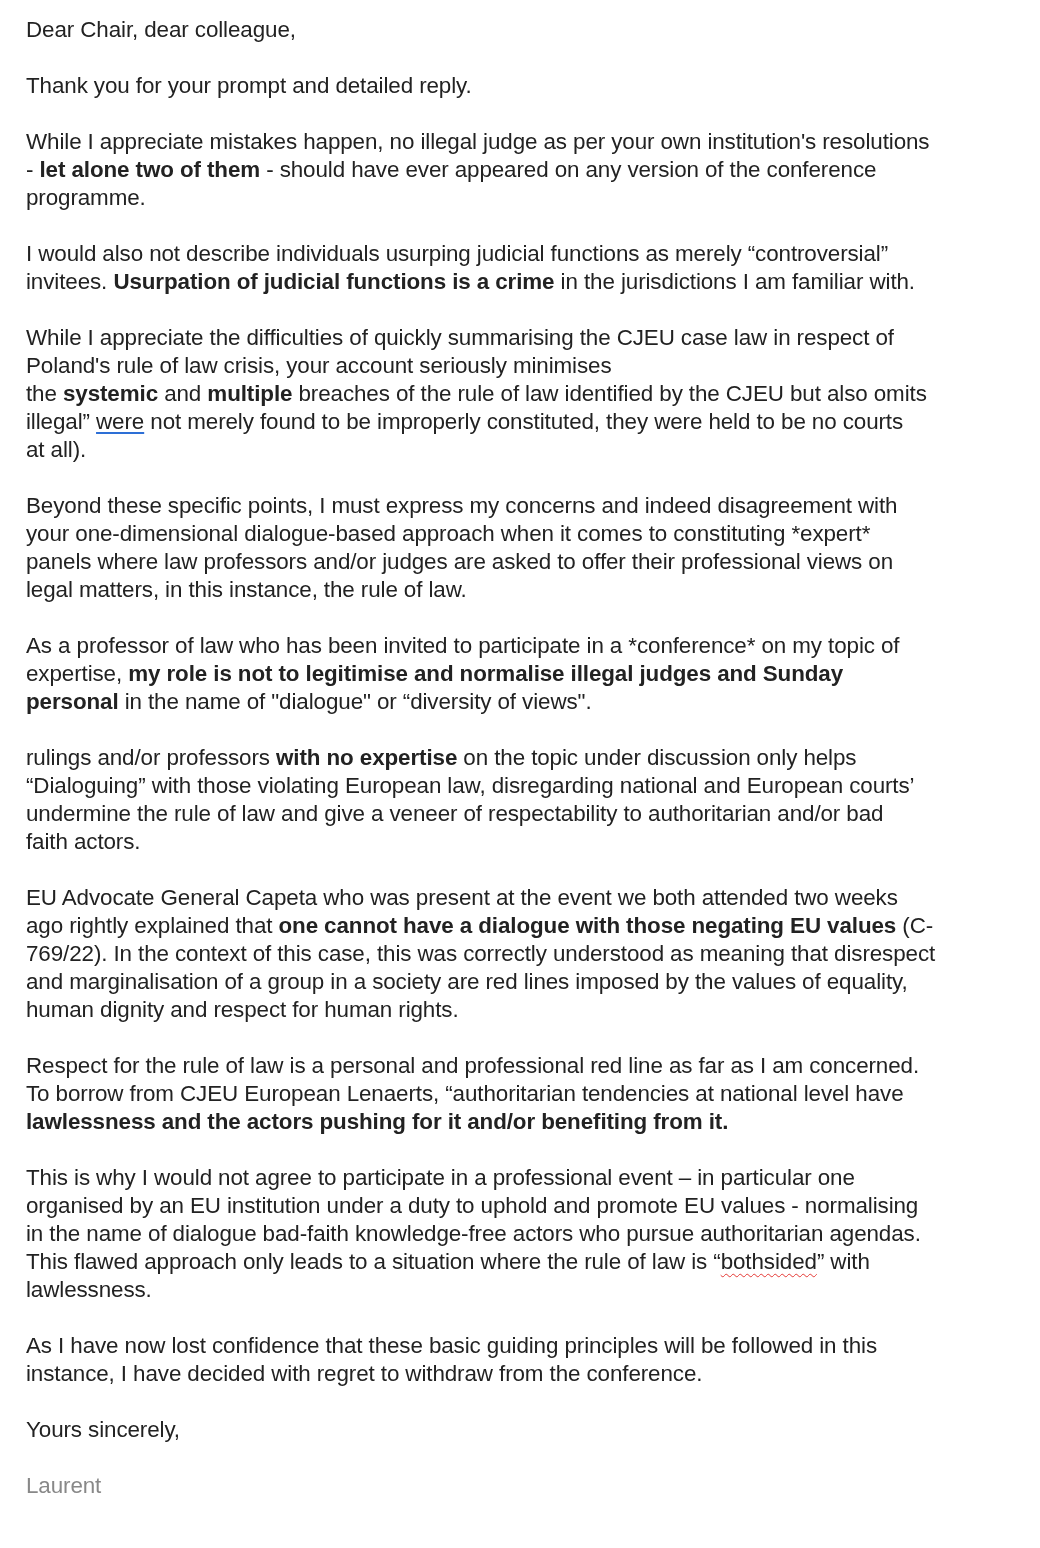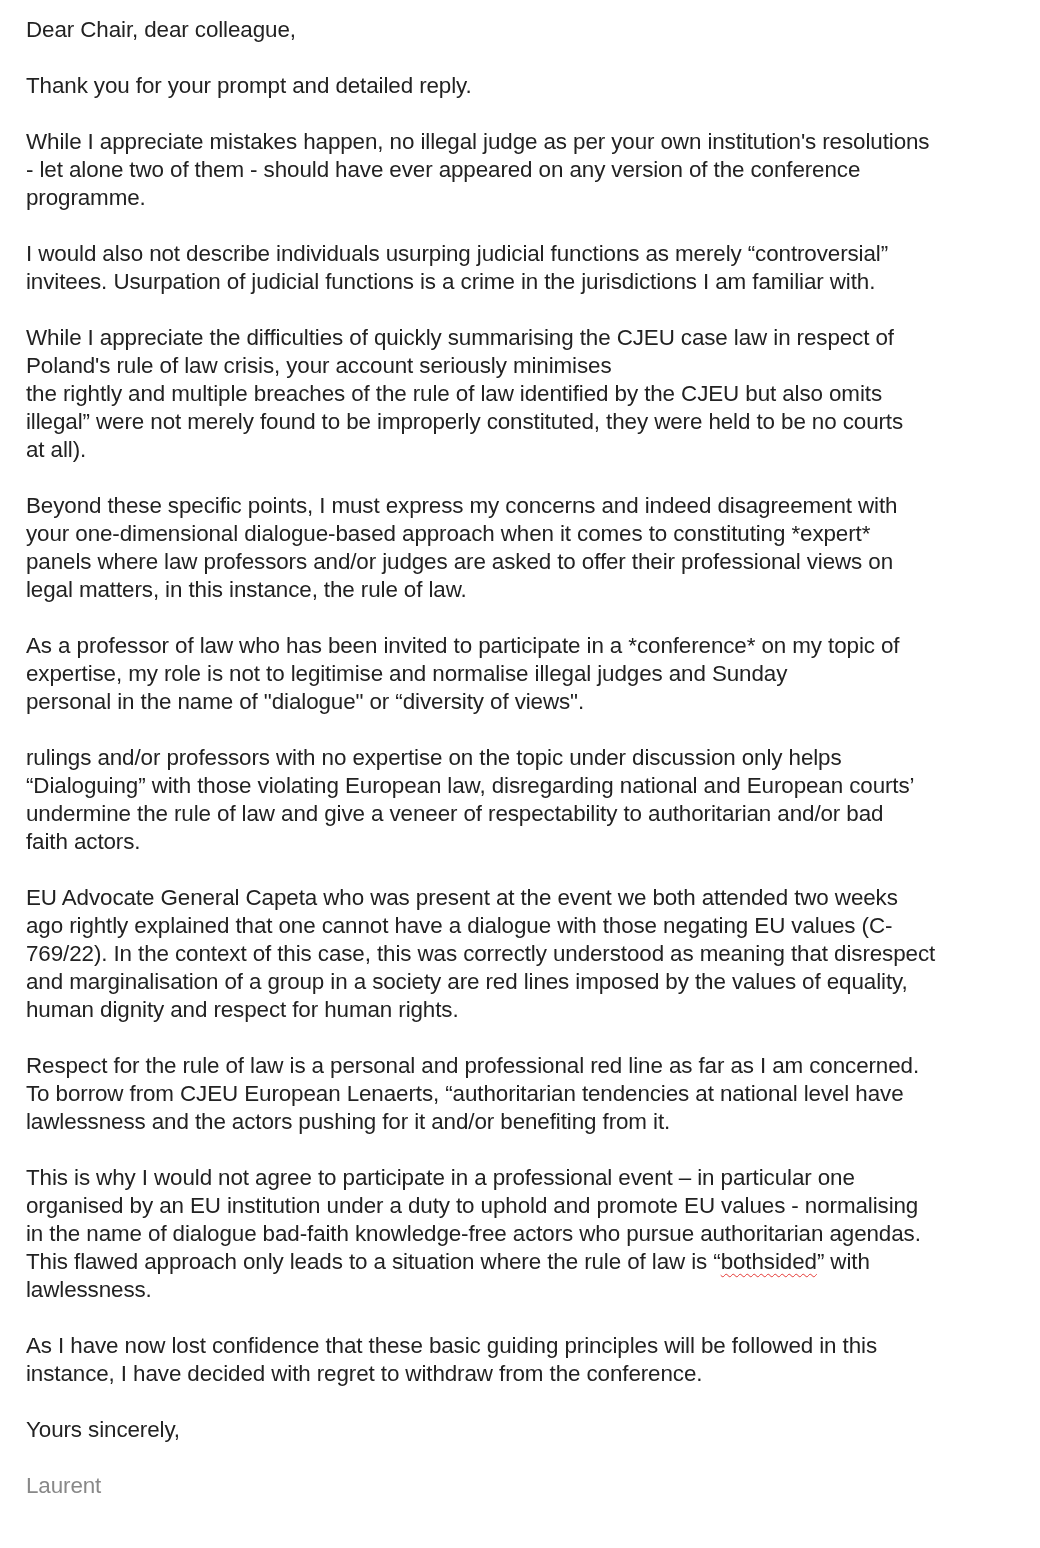--- a/index.html
+++ b/index.html
@@ -5,22 +5,22 @@
   html, body { margin:0; padding:0; background:#ffffff; }
   body { width:1040px; height:1548px; overflow:hidden; }
   .doc {
     position:absolute; left:26px; top:16px; width:1010px;
     font-family:"Liberation Sans", sans-serif;
     font-size:22.4px; line-height:28px; color:#222222;
     letter-spacing:-0.1px;
   }
   .p { margin:0 0 28px 0; white-space:nowrap; }
   .line { display:block; }
-  b { font-weight:normal; }
-  .grammar { text-decoration-color:#2d6fd6; text-decoration-thickness:2px; text-underline-offset:3px;text-align:center; }
+  b { font-weight:bold; }
+  .grammar { text-decoration:underline; text-decoration-color:#2d6fd6; text-decoration-thickness:2px; text-underline-offset:3px;text-align:center; }
   .spell { text-decoration:underline wavy #e53935; text-decoration-thickness:1px; text-underline-offset:4px; }
   .sig { color:#888888; }
 </style>
 </head>
 <body>
 
 <div class="doc">
   <p class="p">
       <span class="line">Dear Chair, dear colleague,</span>
     </p>
@@ -36,21 +36,21 @@
   </p>
 
   <p class="p">
     <span class="line">I would also not describe individuals usurping judicial functions as merely “controversial”</span>
     <span class="line"><span>invitees. </span><b>Usurpation of judicial functions is a crime</b><span> in the jurisdictions I am familiar with.</span></span>
   </p>
 
   <p class="p">
     <span class="line">While I appreciate the difficulties of quickly summarising the CJEU case law in respect of</span>
     <span class="line">Poland's rule of law crisis, your account seriously minimises</span>
-    <span class="line"><span>the </span><b>rightly</b><span> and </span><b>multiple</b><span> breaches of the rule of law identified by the CJEU but also omits</span></span>
+    <span class="line"><span>the </span><b>systemic</b><span> and </span><b>multiple</b><span> breaches of the rule of law identified by the CJEU but also omits</span></span>
     <span class="line"><span>illegal” </span><span class="grammar">were</span><span> not merely found to be improperly constituted, they were held to be no courts</span></span>
     <span class="line">at all).</span>
   </p>
 
   <p class="p">
     <span class="line">Beyond these specific points, I must express my concerns and indeed disagreement with</span>
     <span class="line">your one-dimensional dialogue-based approach when it comes to constituting *expert*</span>
     <span class="line">panels where law professors and/or judges are asked to offer their professional views on</span>
     <span class="line">legal matters, in this instance, the rule of law.</span>
   </p>

